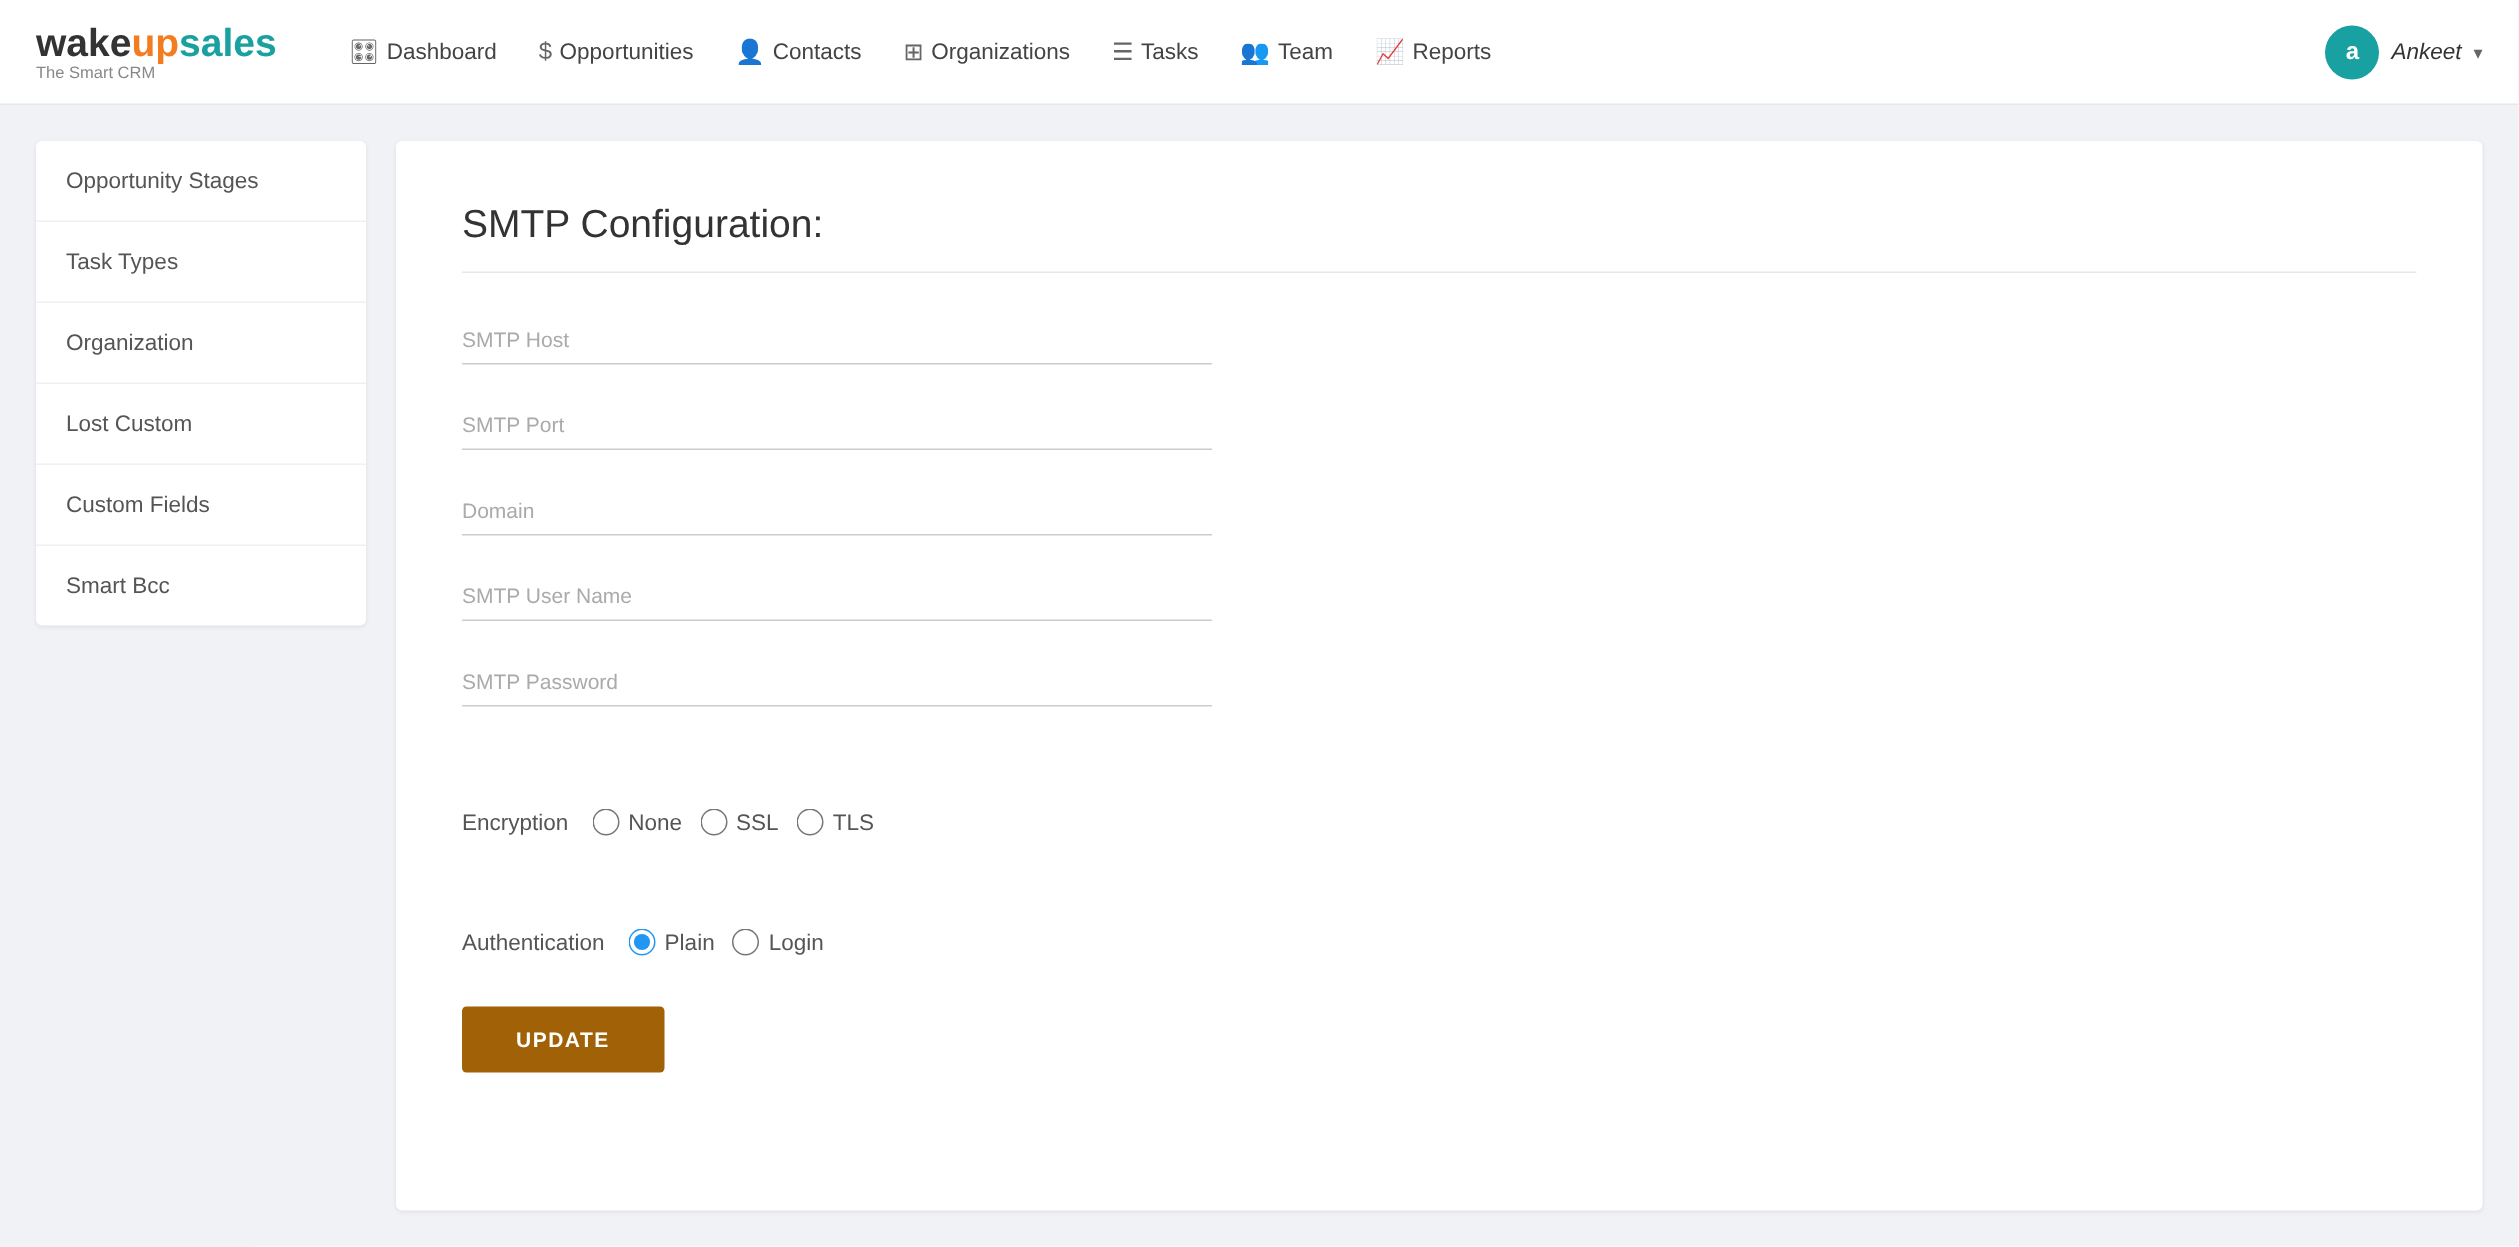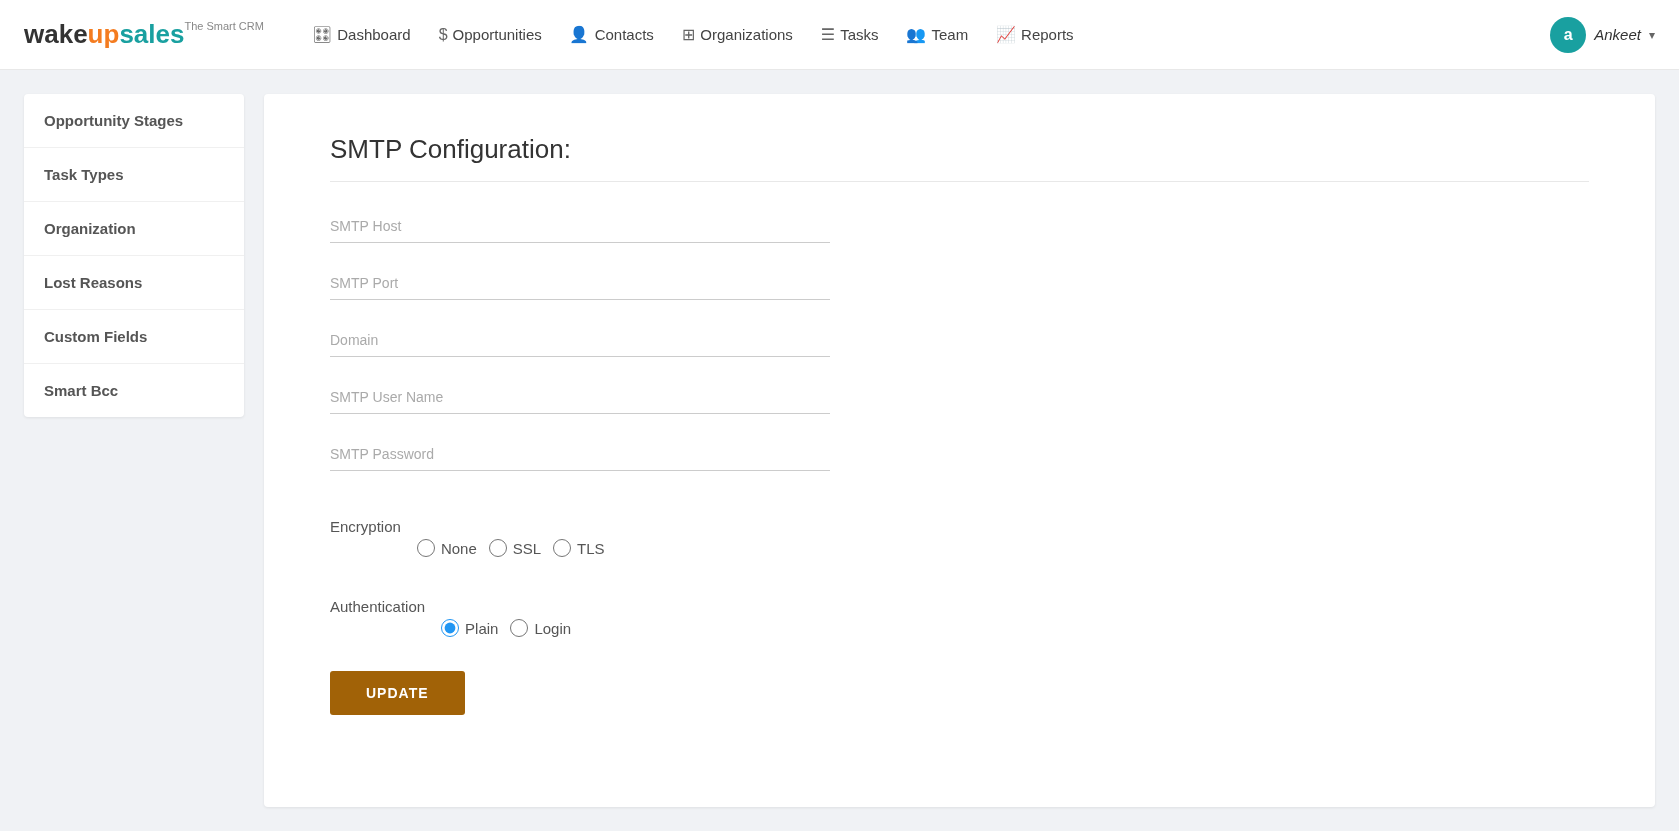--- a/index.html
+++ b/index.html
@@ -11,20 +11,21 @@
       height: 70px;
       display: flex;
       align-items: center;
       padding: 0 24px;
       border-bottom: 1px solid #e8e8e8;
       position: relative;
       z-index: 10;
     }
     .logo-area {
       display: flex;
+      flex-direction: column;
       margin-right: 48px;
     }
     .logo-text {
       font-size: 26px;
       font-weight: 700;
       line-height: 1.1;
     }
     .logo-wake { color: #333; }
     .logo-up { color: #f47c20; }
     .logo-sales { color: #19a0a0; }
@@ -79,41 +80,40 @@
     }
 
     
     .sidebar {
       width: 220px;
       background: #fff;
       border-radius: 4px;
       overflow: hidden;
       align-self: flex-start;
       box-shadow: 0 1px 3px rgba(0,0,0,0.08);
-      font-weight: bold;
     }
     .sidebar-item {
       padding: 18px 20px;
       font-size: 15px;
       color: #555;
       border-bottom: 1px solid #f0f0f0;
       cursor: pointer;
     }
     .sidebar-item.active {
       background: #2c3e50;
       color: #fff;
     }
     .sidebar-item:last-child { border-bottom: none; }
 
     
     .content {
       flex: 1;
       background: #fff;
       border-radius: 4px;
-      padding: 40px 66px;
+      padding: 40px 44px;
       box-shadow: 0 1px 3px rgba(0,0,0,0.08);
     }
 
     .page-title {
       font-size: 26px;
       font-weight: 500;
       color: #333;
       margin-bottom: 16px;
     }
 
@@ -137,21 +137,21 @@
       background: transparent;
       outline: none;
     }
     .form-input::placeholder {
       color: #aaa;
     }
 
     
     .radio-group {
       display: flex;
-      align-items: center;
+      align-items: flex-end;
       gap: 12px;
       margin-bottom: 18px;
       flex-wrap: wrap;
     }
     .radio-label {
       font-size: 15px;
       color: #555;
       margin-right: 4px;
     }
     .radio-option {
@@ -242,21 +242,21 @@
     <div class="sidebar-item">
       <span>Opportunity Stages</span>
     </div>
     <div class="sidebar-item">
       <span>Task Types</span>
     </div>
     <div class="sidebar-item">
       <span>Organization</span>
     </div>
     <div class="sidebar-item">
-      <span>Lost Reasons</span>
+      <span>Lost Custom</span>
     </div>
     <div class="sidebar-item">
       <span>Custom Fields</span>
     </div>
     <div class="sidebar-item">
       <span>Smart Bcc</span>
     </div>
   </aside>
 
   <main class="content">

